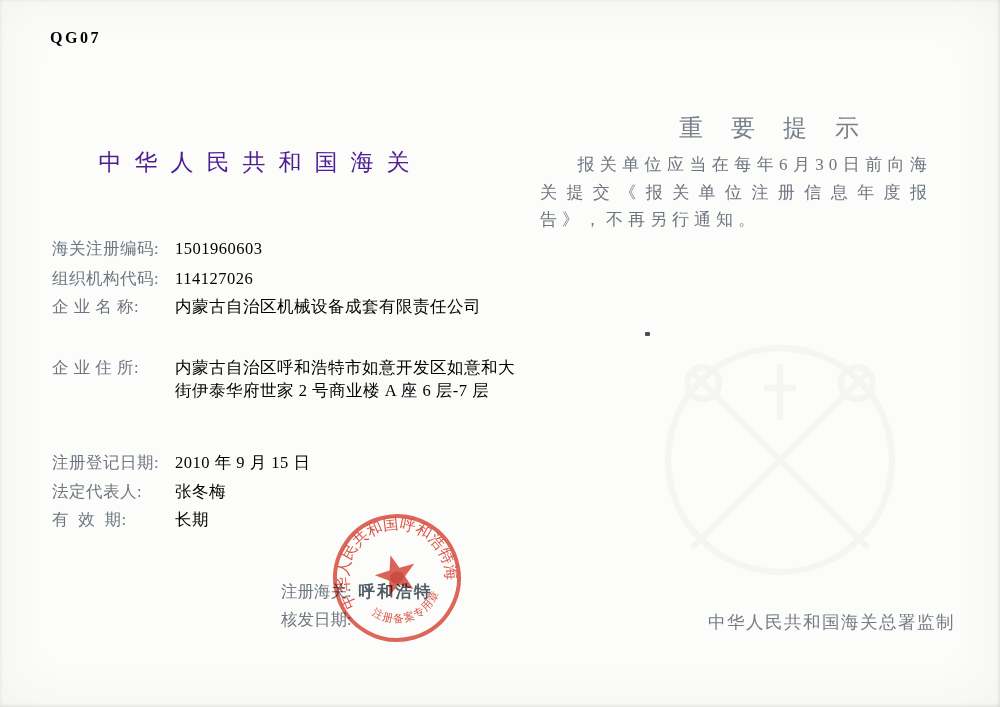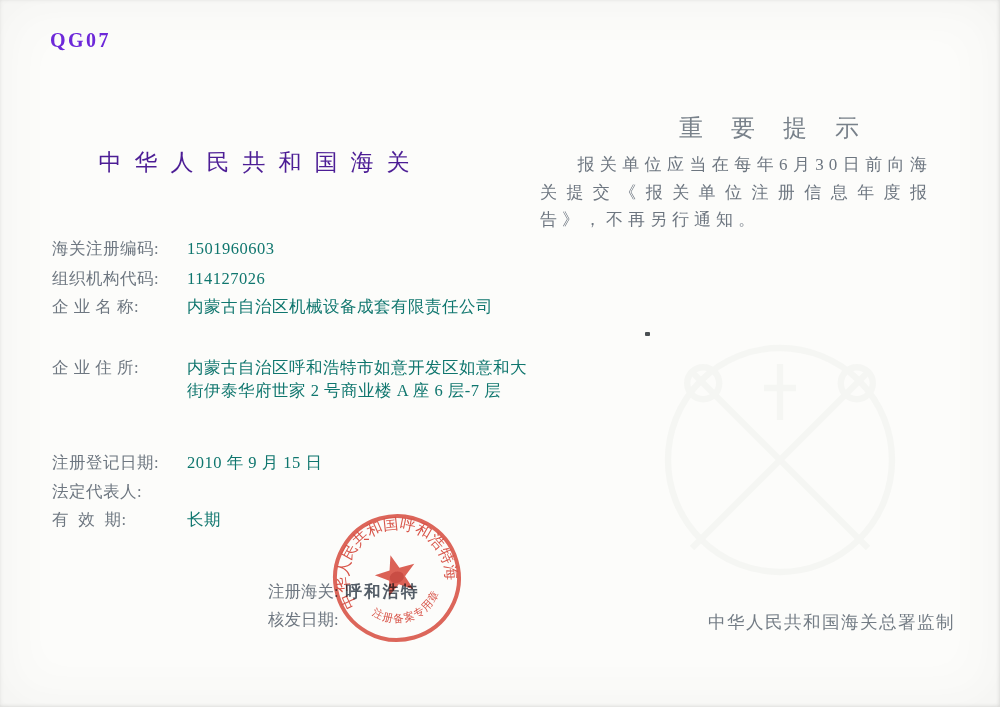--- a/index.html
+++ b/index.html
@@ -13,42 +13,42 @@
     font-family:"Liberation Serif","DejaVu Serif",serif;
     box-shadow:inset 0 0 55px rgba(90,90,85,0.06), inset 0 0 4px rgba(120,120,115,0.10);
   }
   
   .scan::after{
     content:"";position:absolute;inset:0;pointer-events:none;
     box-shadow:inset -2px 0 3px rgba(100,100,95,0.05), inset 0 -2px 3px rgba(100,100,95,0.05);
   }
   .form-code{
     position:absolute;left:50px;top:29px;
-    font-size:20px;font-weight:700;letter-spacing:2.5px;
-    color:#6d28d9;
+    font-size:16px;font-weight:700;letter-spacing:2.5px;
+    color:#000000;
     text-align:center;
   }
   
   .title-block{position:absolute;left:58px;top:106px;width:392px;text-align:center;color:#4c1d95;margin-top:41px;}
   .title-line1{font-size:23px;font-weight:500;letter-spacing:13px;padding-left:13px;white-space:nowrap;}
   .title-line2{font-size:22px;font-weight:500;letter-spacing:5px;padding-left:5px;margin-top:11px;white-space:nowrap;}
 
   .field-row{position:absolute;left:52px;display:flex;align-items:flex-start;}
   .field-label{
     width:112px;flex:0 0 112px;
     font-size:16.5px;color:#6e7781;letter-spacing:0.5px;white-space:pre;
   }
   .field-value{
-    margin-left:23px;font-size:16.5px;color:#0f766e;letter-spacing:0.5px;
+    margin-left:11px;font-size:16.5px;color:#000000;letter-spacing:0.5px;
     width:380px;line-height:22.5px;word-break:break-all;
   }
   .row-0{top:238px}.row-1{top:268px}.row-2{top:296px}.row-3{top:357px}
   .row-4{top:424px}.row-5{top:452px}.row-6{top:481px}.row-7{top:509px}
 
-  .issue-row{position:absolute;left:268px;display:flex;}
+  .issue-row{position:absolute;left:281px;display:flex;}
   .issue-label{font-size:16.5px;color:#6e7781;white-space:pre;}
   .issue-value{margin-left:7px;font-size:16.5px;color:#525c66;letter-spacing:2px;white-space:pre;font-weight:bold;}
   .issue-0{top:581px}.issue-1{top:609px}
 
   
   .notice-title{
     position:absolute;left:560px;top:112px;width:390px;text-align:center;
     font-size:24px;font-weight:400;color:#78818a;letter-spacing:28px;padding-left:28px;
     white-space:nowrap;
   }
@@ -104,20 +104,21 @@
   <div class="field-row row-3">
     <span class="field-label">企 业 住 所:</span>
     <span class="field-value" style="width:356px">内蒙古自治区呼和浩特市如意开发区如意和大街伊泰华府世家 2 号商业楼 A 座 6 层-7 层</span>
   </div>
   <div class="field-row row-5">
     <span class="field-label">注册登记日期:</span>
     <span class="field-value">2010 年 9 月 15 日</span>
   </div>
   <div class="field-row row-6">
     <span class="field-label">法定代表人:</span>
+    <span class="field-value">张冬梅</span>
   </div>
   <div class="field-row row-7">
     <span class="field-label">有  效  期:</span>
     <span class="field-value">长期</span>
   </div>
 
   <div class="issue-row issue-0">
     <span class="issue-label">注册海关:</span>
     <span class="issue-value">呼和浩特</span>
   </div>

